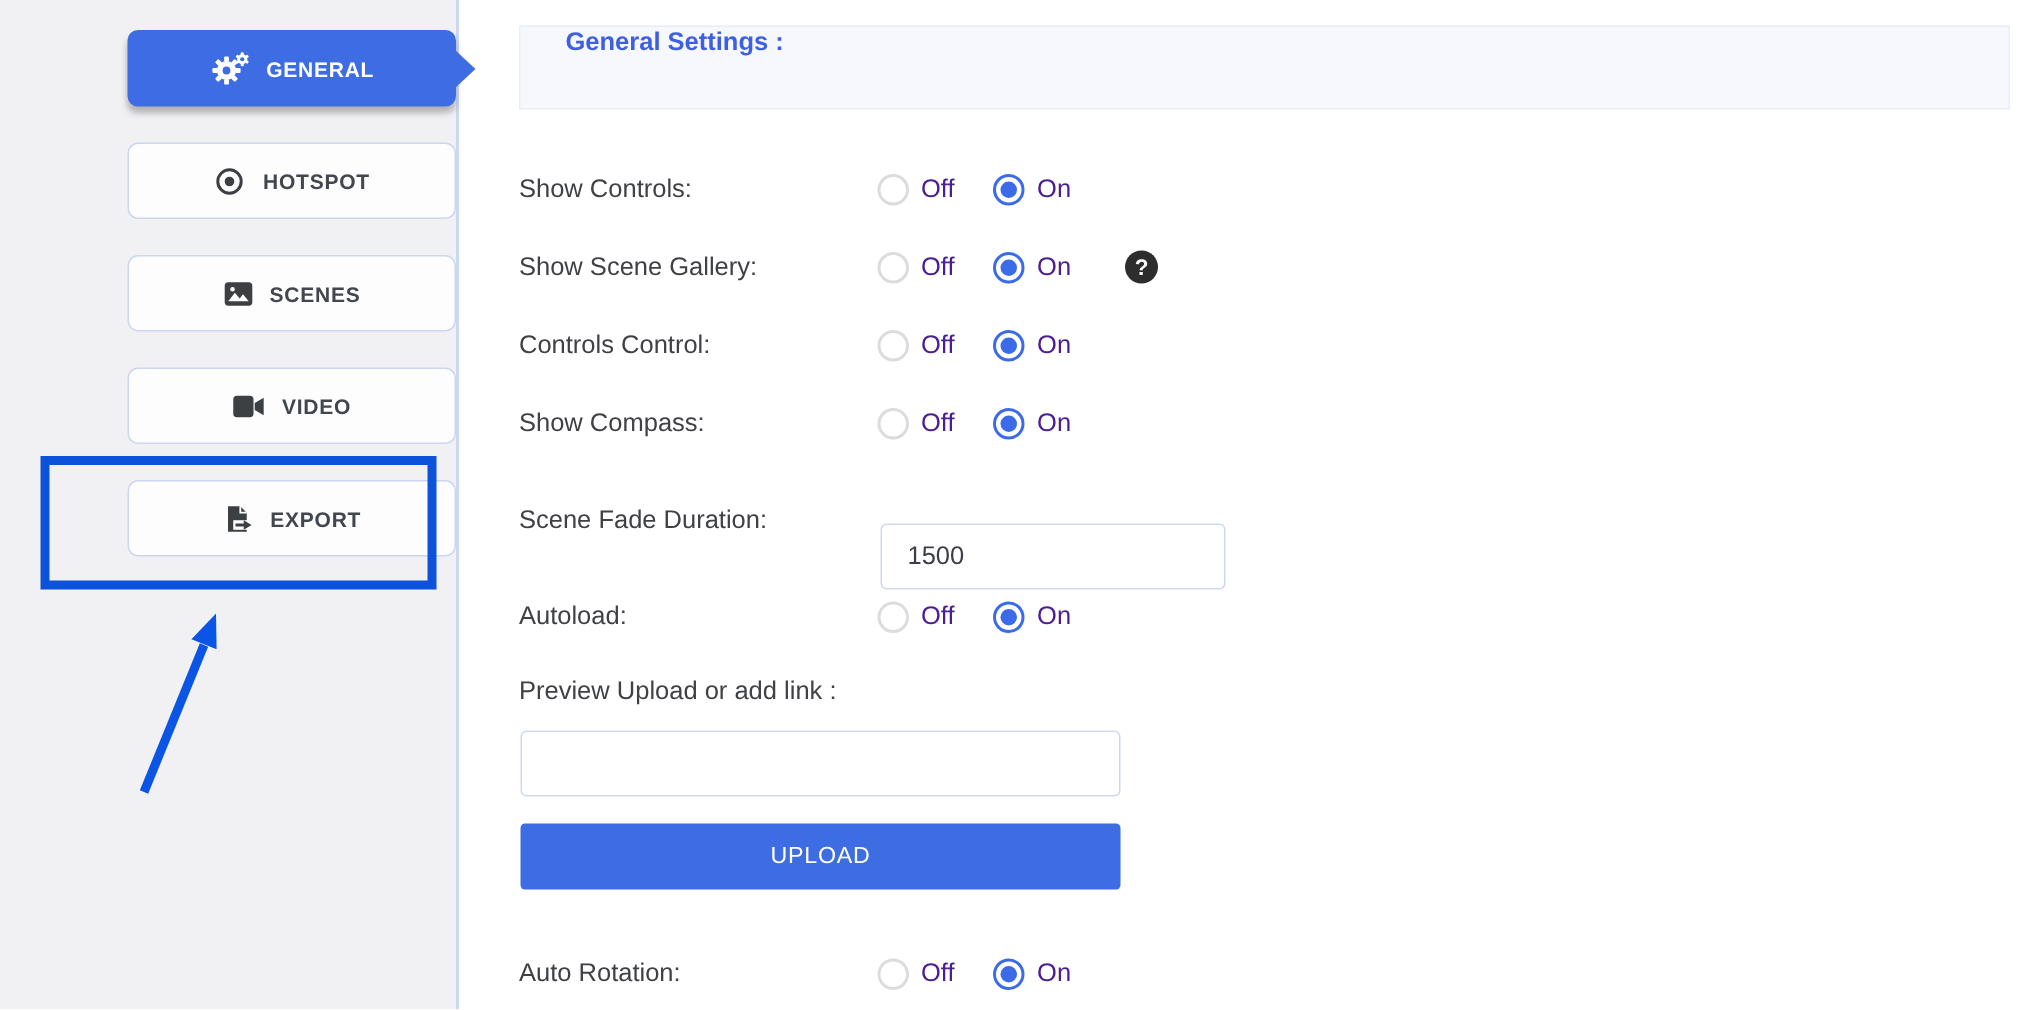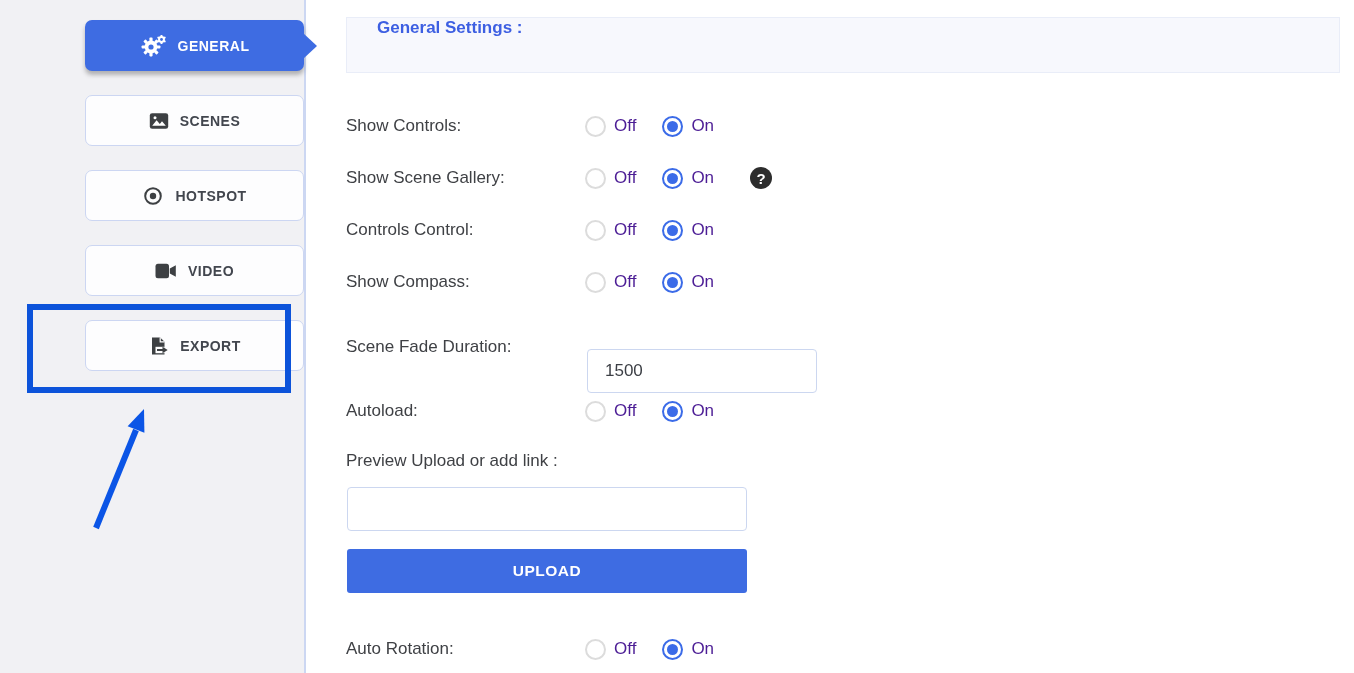--- a/index.html
+++ b/index.html
@@ -78,21 +78,21 @@
   }
   #fade-input   { left:241px; top:325px; width:230px; height:44px;margin-top:24px; }
   #preview-input{ left:1px;  top:487px; width:400px; height:44px; }
 
   .section-label { position:absolute; left:0; font-size:17px; color:#3f4145; }
 
   .upload-btn {
     position:absolute; left:1px; top:549px; width:400px; height:44px;
     background:#3e6ce2; border:none; border-radius:3px;
     color:#ffffff; font-family:"Liberation Sans", sans-serif;
-    font-size:15.5px; font-weight:bold; letter-spacing:.5px; cursor:pointer;
+    font-size:15.5px; font-weight:normal; letter-spacing:.5px; cursor:pointer;
   }
 </style>
 </head>
 <body>
 
 <div class="app">
 
   <aside class="sidebar">
 
     <button class="side-btn active">
@@ -121,37 +121,37 @@
           </g>
           <circle cx="21.5" cy="5.5" r="1.4" fill="#3e6ce2"></circle>
         </svg>
       </span>
       <span class="lbl">GENERAL</span>
       <span class="tip"></span>
     </button>
 
     <button class="side-btn">
       <span class="icon">
+        <svg width="22" height="22" viewBox="0 0 22 22">
+          <circle cx="11" cy="11" r="7.8" fill="none" stroke="#3d4043" stroke-width="2"></circle>
+          <circle cx="11" cy="11" r="3.2" fill="#3d4043"></circle>
+        </svg>
+      </span>
+      <span class="lbl">HOTSPOT</span>
+    </button>
+
+    <button class="side-btn">
+      <span class="icon">
         <svg width="20" height="20" viewBox="0 0 20 20">
           <rect x="0.8" y="2.2" width="18.4" height="15.6" rx="2.4" fill="#3d4043"></rect>
           <path d="M3.2 14.8 L7.6 9.2 L10.8 13 L13 10.2 L16.8 14.8 Z" fill="#ffffff"></path>
           <circle cx="6" cy="6.8" r="1.5" fill="#ffffff"></circle>
         </svg>
       </span>
       <span class="lbl">SCENES</span>
-    </button>
-
-    <button class="side-btn">
-      <span class="icon">
-        <svg width="22" height="22" viewBox="0 0 22 22">
-          <circle cx="11" cy="11" r="7.8" fill="none" stroke="#3d4043" stroke-width="2"></circle>
-          <circle cx="11" cy="11" r="3.2" fill="#3d4043"></circle>
-        </svg>
-      </span>
-      <span class="lbl">HOTSPOT</span>
     </button>
 
     <button class="side-btn">
       <span class="icon">
         <svg width="22" height="16" viewBox="0 0 22 16">
           <rect x="0.5" y="0.8" width="13.5" height="14.4" rx="2.5" fill="#3d4043"></rect>
           <path d="M14.8 5.6 L20.8 2.2 L20.8 13.8 L14.8 10.4 Z" fill="#3d4043"></path>
         </svg>
       </span>
       <span class="lbl">VIDEO</span>

